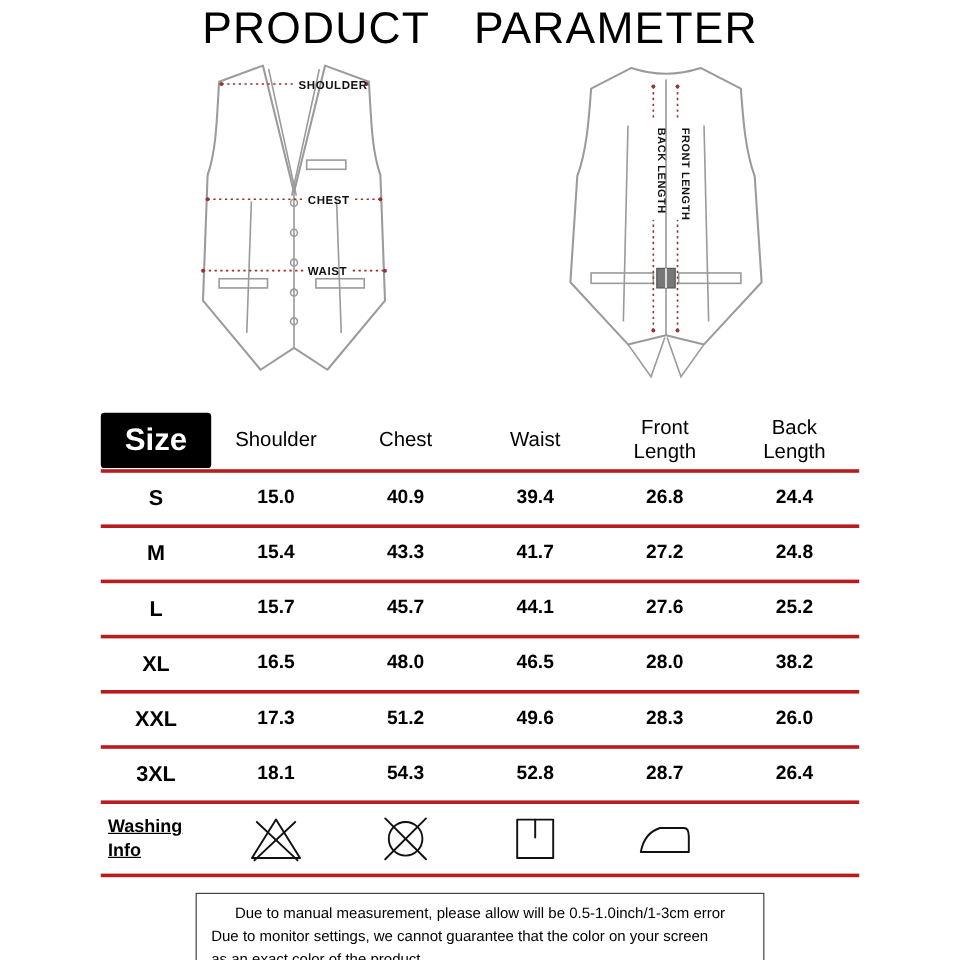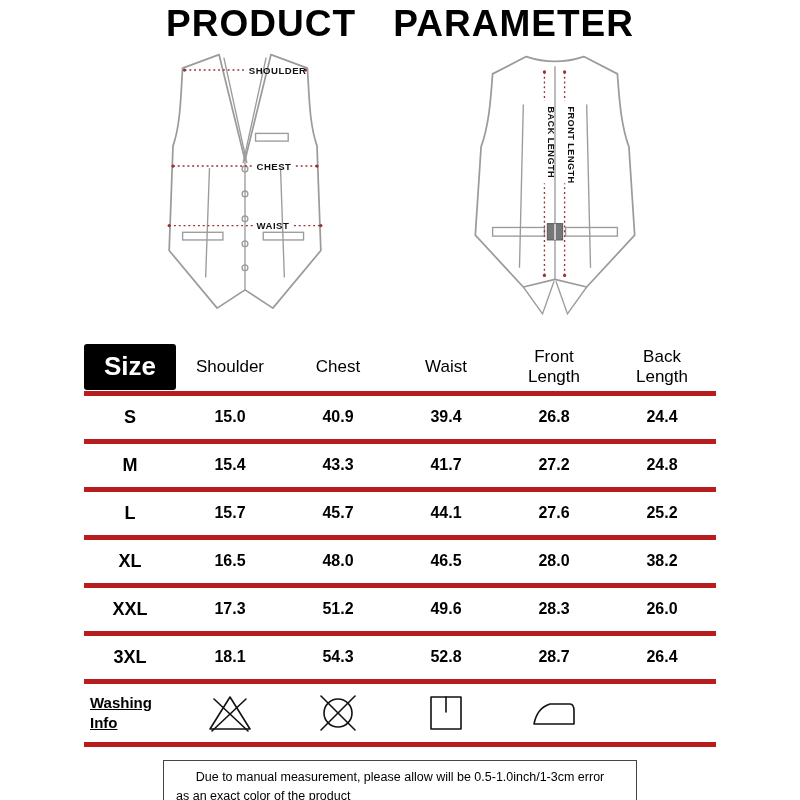--- a/index.html
+++ b/index.html
@@ -1,28 +1,28 @@
 <!DOCTYPE html>
 <html><head>
 <meta charset="utf-8">
 <style>
   html,body{margin:0;padding:0;background:#fff;}
   .page{width:800px;height:800px;overflow:hidden;font-family:"Liberation Sans",sans-serif;color:#000;background:#fff;}
-  .title{text-align:center;font-size:37px;font-weight:bold;letter-spacing:1px;word-spacing:26px;padding-top:4px;line-height:1.1;}
+  .title{text-align:center;font-size:37px;font-weight:normal;letter-spacing:1px;word-spacing:26px;padding-top:4px;line-height:1.1;}
   .diagrams{display:flex;justify-content:center;align-items:flex-start;gap:60px;height:288px;margin-top:2px;}
   .vest-svg{display:block;}
   .garment{fill:#fff;stroke:#9b9b9b;stroke-width:1.8;stroke-linejoin:round;}
   .gline{fill:none;stroke:#9b9b9b;stroke-width:1.4;}
   .measure{stroke:#993333;stroke-width:1.4;stroke-dasharray:2 3;fill:none;}
   .mdot{fill:#993333;stroke:none;}
   .mlabel{font-family:"Liberation Sans",sans-serif;font-size:10px;font-weight:bold;fill:#111;letter-spacing:.5px;}
   .mlabel-v{font-family:"Liberation Sans",sans-serif;font-size:9.5px;font-weight:bold;fill:#111;letter-spacing:.5px;}
 
   .size-table{width:632px;margin:8px auto 0;}
-  .trow{display:grid;grid-template-columns:92px repeat(5,1fr);align-items:center;border-bottom:5px solid #b91c1c;}
+  .trow{display:grid;grid-template-columns:92px repeat(5,1fr);align-items:center;border-bottom:3px solid #b91c1c;}
   .header-row{height:48px;}
   .size-box{background:#000;color:#fff;font-size:26px;font-weight:bold;height:46px;display:flex;align-items:center;justify-content:center;border-radius:3px;}
   .hcell{text-align:center;font-size:17px;line-height:1.15;}
   .hcell .wrap{display:inline-block;width:62px;}
   .drow{height:43px;}
   .scell{text-align:center;font-weight:bold;font-size:18px;}
   .vcell{text-align:center;font-size:16px;font-weight:bold;}
   .wrow{height:58px;}
   .wlabel{font-weight:bold;font-size:15px;line-height:1.3;padding-left:6px;text-decoration:underline;}
   .icell{display:flex;justify-content:center;align-items:center;}
@@ -194,16 +194,17 @@
       <div class="icell">
         <svg width="48" height="44" viewBox="0 0 48 44">
           <path class="care" d="M4 33 Q7 17 20 13 L40 13 Q44 13 44 20 L44 33 Z"></path>
         </svg>
       </div>
     </div>
   </div>
 
   <div class="notes">
     <div class="c">Due to manual measurement, please allow will be 0.5-1.0inch/1-3cm error</div>
+    <div class="l">Due to monitor settings, we cannot guarantee that the color on your screen</div>
     <div class="l">as an exact color of the product</div>
   </div>
 
 </div>
 
 </body></html>

